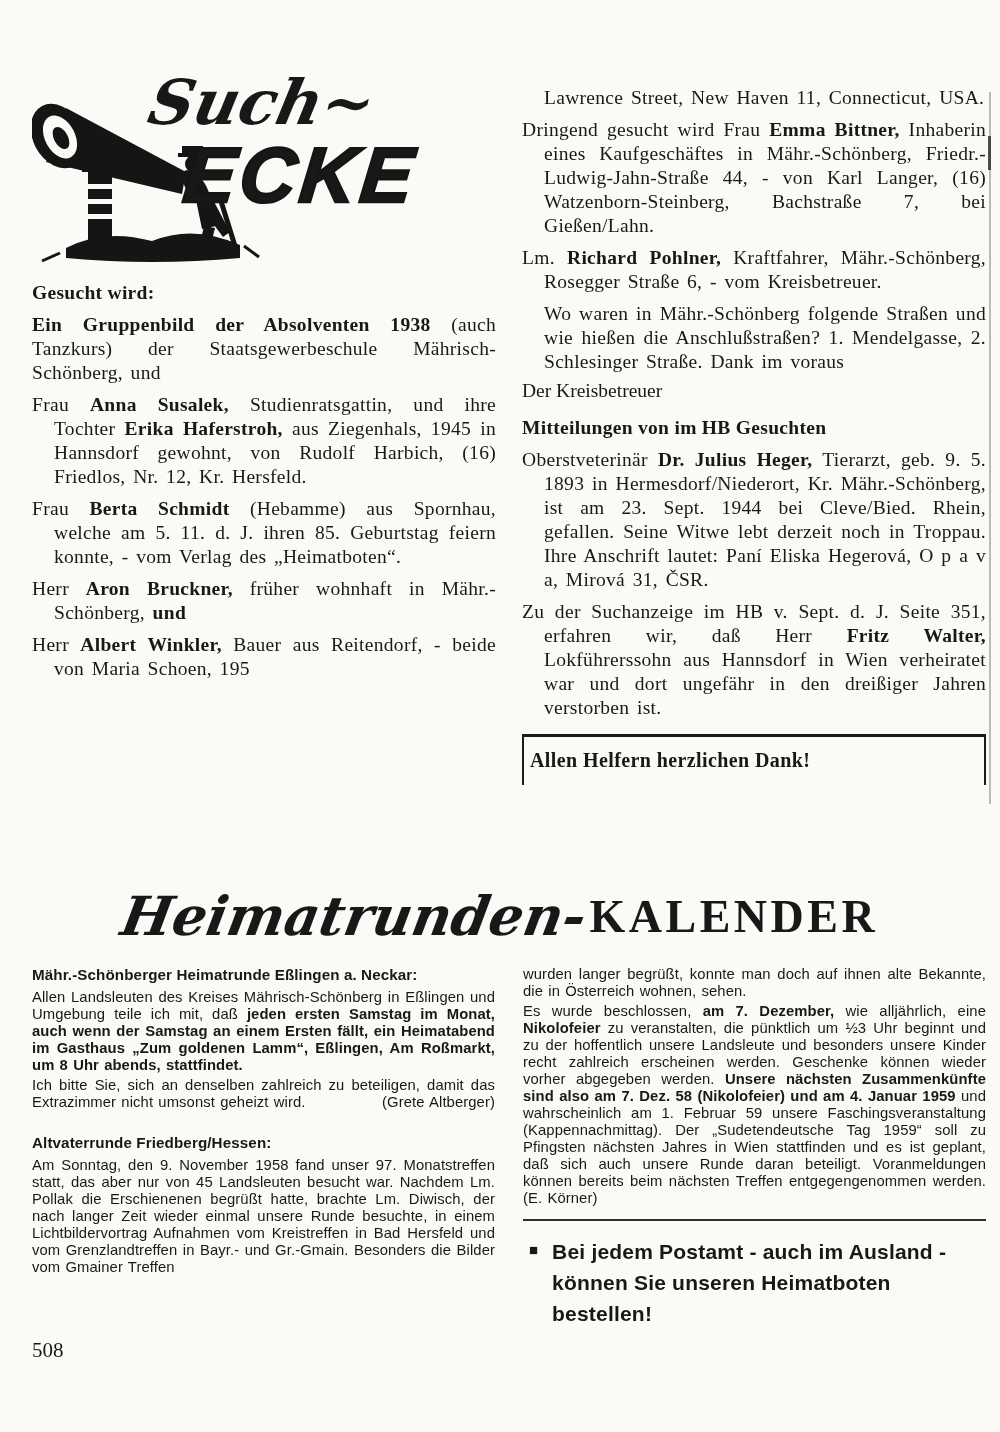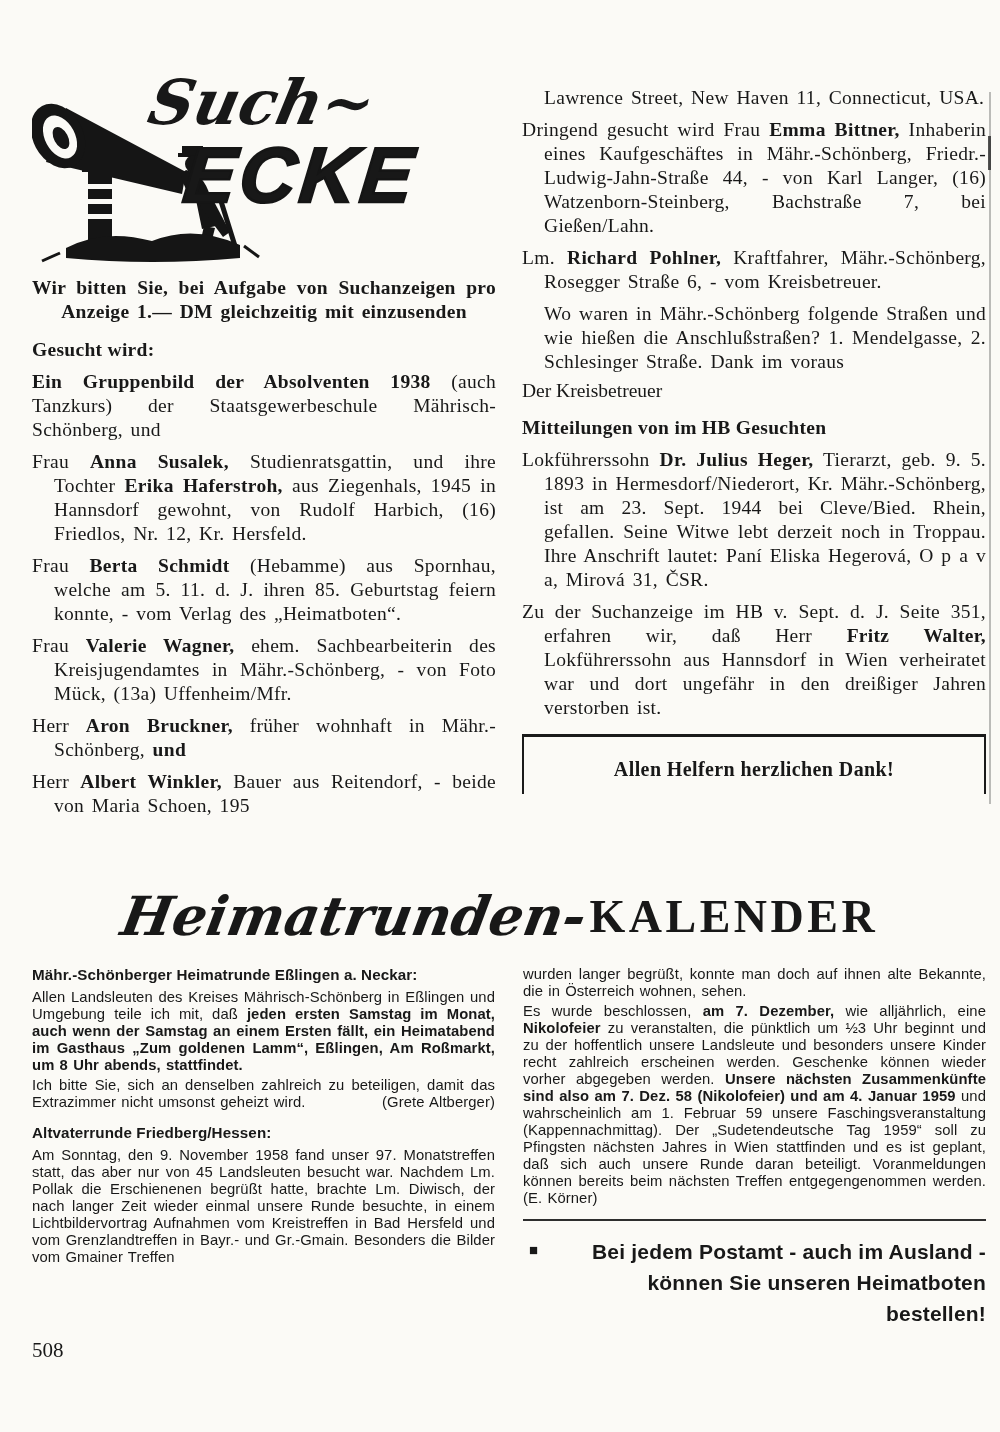--- a/index.html
+++ b/index.html
@@ -33,50 +33,50 @@
     position:absolute;left:152px;top:52px;
     font-family:"Liberation Sans",sans-serif;font-style:italic;font-weight:bold;
     font-size:78px;letter-spacing:4px;transform:skewX(-6deg);
     -webkit-text-stroke:2.5px #151515;white-space:nowrap;
   }
 
   
   .thanks-box{
     margin-top:14px;
     border-top:3px solid #1a1a1a;border-left:2.5px solid #1a1a1a;border-right:2.5px solid #1a1a1a;
-    padding:21px 6px 13px;text-align:center;font-weight:bold;font-size:20px;letter-spacing:.4px;
+    padding:12px 6px 13px;text-align:left;font-weight:bold;font-size:20px;letter-spacing:.4px;
   }
 
   
   .kal-title{position:absolute;top:884px;left:0;width:100%;text-align:center;white-space:nowrap}
   .kal-script{
     display:inline-block;font-family:"DejaVu Serif",serif;font-style:italic;font-weight:bold;
     font-size:54px;transform:skewX(-10deg);
   }
   .kal-caps{
     display:inline-block;font-family:Liberation Serif, serif;font-weight:bold;
     font-size:46px;letter-spacing:3.5px;transform:translateY(-3px);
   }
 
   
   .kal{position:absolute;left:32px;top:966px;width:954px;display:flex;gap:28px;
        font-family:"Liberation Sans",sans-serif}
   .kcol{width:464px}
   .kal p{font-size:14.8px;line-height:17px;text-align:justify;margin:0 0 3px;word-spacing:1px;letter-spacing:.1px}
   .khead{font-size:15.2px;font-weight:bold;line-height:18px;margin:0 0 5px;letter-spacing:.1px}
-  .khead2{margin-top:13px}
+  .khead2{margin-top:23px}
   .sig-right{float:right}
 
   
   .postamt{margin-top:12px}
   .postamt-rule{border-top:2px solid #2e2e2e;margin-bottom:15px}
   .postamt-row{display:flex;align-items:flex-start}
   .postamt-bullet{font-size:15px;line-height:15px;margin:6px 14px 0 6px}
   .postamt-text{font-size:21px;line-height:31px;font-weight:bold;letter-spacing:.2px;text-align:left}
-  .postamt-text div{text-align:right}
+  .postamt-text div{text-align:left}
 
   .pagenum{position:absolute;left:32px;top:1338px;font-size:21px}
 
   
   .edge-line{position:absolute;right:9px;top:92px;width:2px;height:712px;background:rgba(70,70,70,.35)}
   .edge-tick{position:absolute;right:9px;top:136px;width:3px;height:34px;background:rgba(40,40,40,.8)}
 </style>
 </head>
 <body>
 
@@ -110,42 +110,40 @@
           <path d="M172,130 L167,152 L178,152 L183,132 Z" fill="#151515"></path>
 
           <path d="M34,152 Q72,132 120,145 Q162,128 208,149 L208,162 Q120,170 34,162 Z" fill="#151515"></path>
           <line x1="28" y1="157" x2="10" y2="165" stroke="#151515" stroke-width="3"></line>
           <line x1="212" y1="150" x2="227" y2="161" stroke="#151515" stroke-width="3"></line>
         </svg>
         <div class="logo-script">Such~</div>
         <div class="logo-block">ECKE</div>
       </div>
 
-      <div class="notice serif-body">Wir bitten Sie, bei Aufgabe von Suchanzeigen pro Anzeige 1.— DM gleichzeitig mit einzusenden</div>
 
       <div class="sec-head">Gesucht wird:</div>
 
       <p class="serif-body"><span class="b">Ein Gruppenbild der Absolventen 1938</span><span> (auch Tanzkurs) der Staatsgewerbeschule Mährisch-Schönberg, und</span></p>
       <p class="serif-body hang"><span>Frau </span><span class="b">Anna Susalek,</span><span> Studienratsgattin, und ihre Tochter </span><span class="b">Erika Haferstroh,</span><span> aus Ziegenhals, 1945 in Hannsdorf gewohnt, von Rudolf Harbich, (16) Friedlos, Nr. 12, Kr. Hersfeld.</span></p>
       <p class="serif-body hang"><span>Frau </span><span class="b">Berta Schmidt</span><span> (Hebamme) aus Spornhau, welche am 5. 11. d. J. ihren 85. Geburtstag feiern konnte, - vom Verlag des „Heimatboten“.</span></p>
-      <p class="serif-body hang"><span>Frau </span><span class="b">Valerie Wagner,</span><span> ehem. Sachbearbeiterin des Kreisjugendamtes in Mähr.-Schönberg, - von Foto Mück, (13a) Uffenheim/Mfr.</span></p>
       <p class="serif-body hang"><span>Herr </span><span class="b">Aron Bruckner,</span><span> früher wohnhaft in Mähr.-Schönberg, </span><span class="b">und</span></p>
       <p class="serif-body hang"><span>Herr </span><span class="b">Albert Winkler,</span><span> Bauer aus Reitendorf, - beide von Maria Schoen, 195</span></p>
     </div>
 
     <div class="tcol">
       <p class="serif-body cont"><span>Lawrence Street, New Haven 11, Connecticut, USA.</span></p>
       <p class="serif-body hang"><span>Dringend gesucht wird Frau </span><span class="b">Emma Bittner,</span><span> Inhaberin eines Kaufgeschäftes in Mähr.-Schönberg, Friedr.-Ludwig-Jahn-Straße 44, - von Karl Langer, (16) Watzenborn-Steinberg, Bachstraße 7, bei Gießen/Lahn.</span></p>
       <p class="serif-body hang"><span>Lm. </span><span class="b">Richard Pohlner,</span><span> Kraftfahrer, Mähr.-Schönberg, Rosegger Straße 6, - vom Kreisbetreuer.</span></p>
 
       <p class="serif-body cont">Wo waren in Mähr.-Schönberg folgende Straßen und wie hießen die Anschlußstraßen? 1. Mendelgasse, 2. Schlesinger Straße. Dank im voraus</p>
       <div class="sig-line">Der Kreisbetreuer</div>
 
       <div class="sec-head">Mitteilungen von im HB Gesuchten</div>
-      <p class="serif-body hang"><span>Lokführerssohn </span><span class="b">Dr. Julius Heger,</span><span> Tierarzt, geb. 9. 5. 1893 in Hermesdorf/Niederort, Kr. Mähr.-Schönberg, ist am 23. Sept. 1944 bei Cleve/Bied. Rhein, gefallen. Seine Witwe lebt derzeit noch in Troppau. Ihre Anschrift lautet: Paní Eliska Hegerová, O p a v a, Mirová 31, ČSR.</span></p>
+      <p class="serif-body hang"><span>Oberstveterinär </span><span class="b">Dr. Julius Heger,</span><span> Tierarzt, geb. 9. 5. 1893 in Hermesdorf/Niederort, Kr. Mähr.-Schönberg, ist am 23. Sept. 1944 bei Cleve/Bied. Rhein, gefallen. Seine Witwe lebt derzeit noch in Troppau. Ihre Anschrift lautet: Paní Eliska Hegerová, O p a v a, Mirová 31, ČSR.</span></p>
       <p class="serif-body hang"><span>Zu der Suchanzeige im HB v. Sept. d. J. Seite 351, erfahren wir, daß Herr </span><span class="b">Fritz Walter,</span><span> Lokführerssohn aus Hannsdorf in Wien verheiratet war und dort ungefähr in den dreißiger Jahren verstorben ist.</span></p>
 
       <div class="thanks-box">
         <span>Allen Helfern herzlichen Dank!</span>
       </div>
     </div>
   </div>
 
   <div class="kal-title">
     <span class="kal-script">Heimatrunden-</span>

